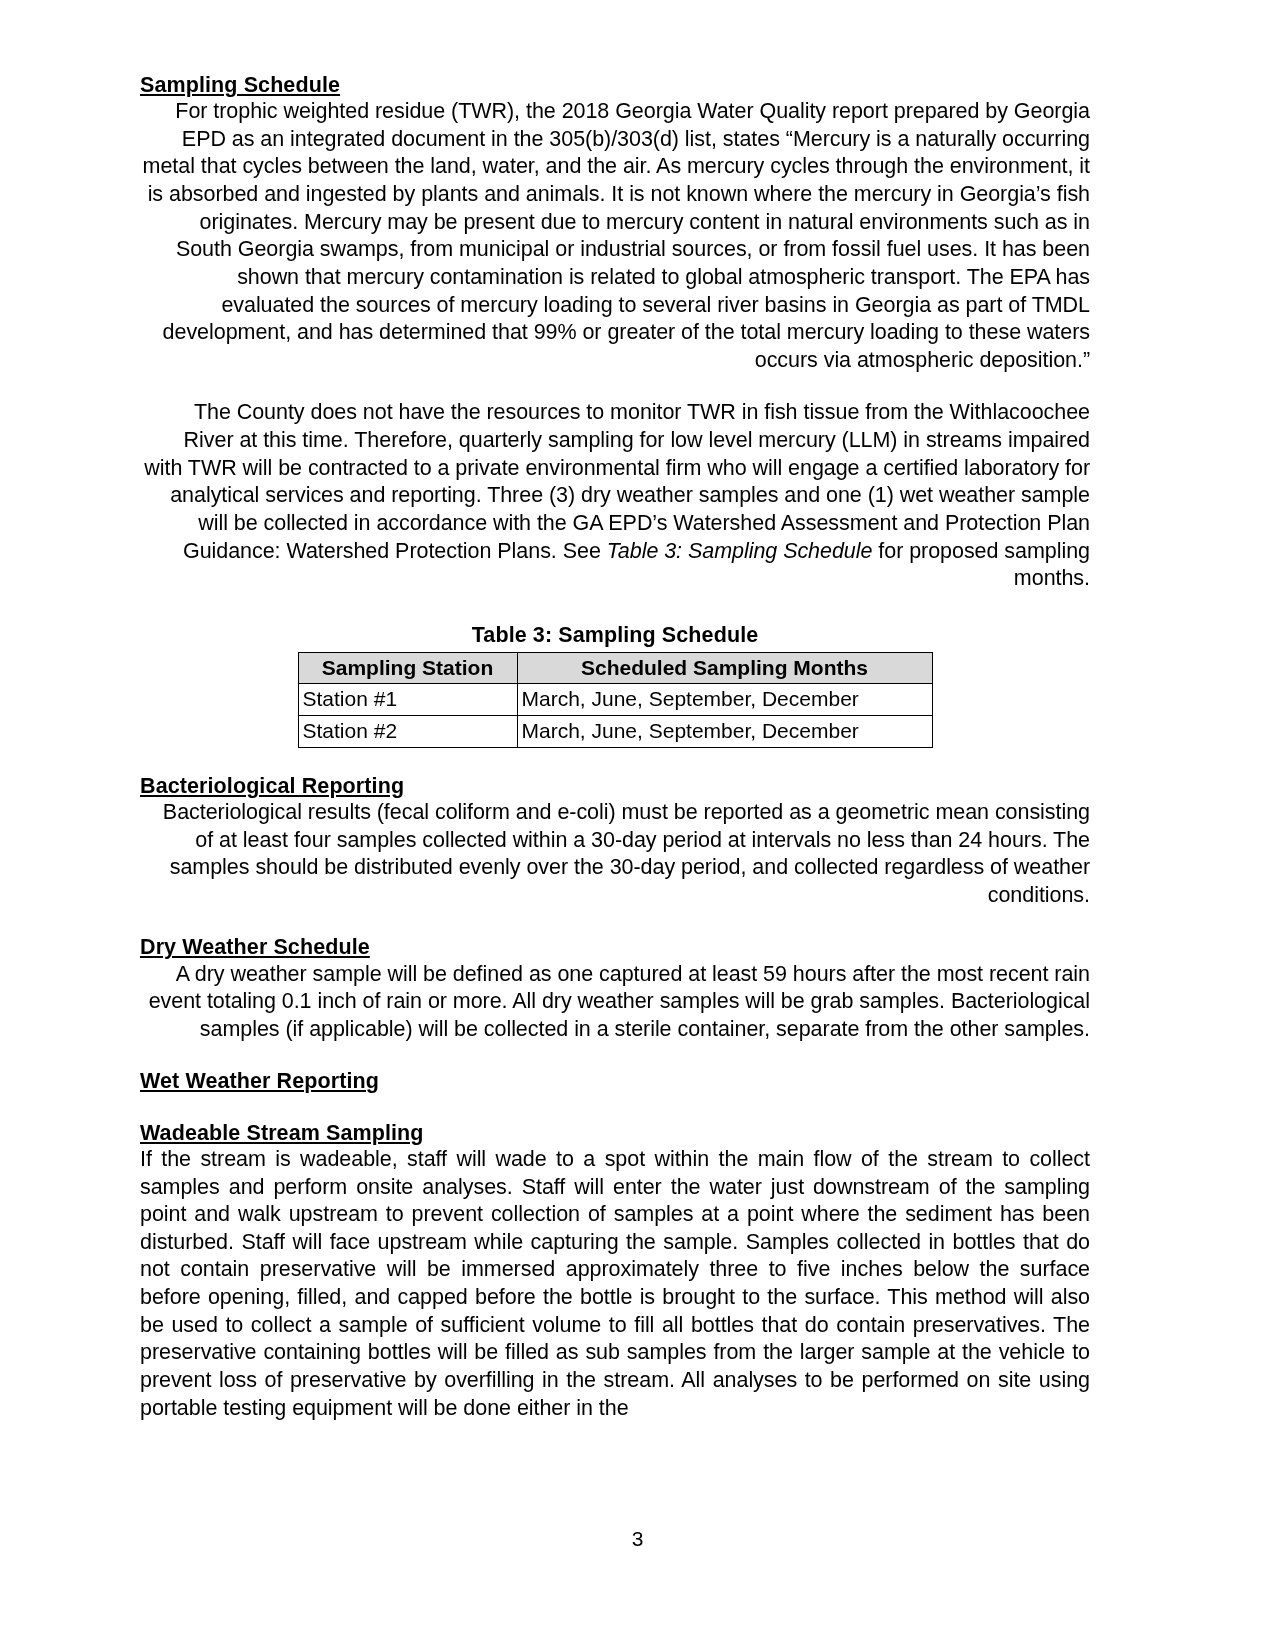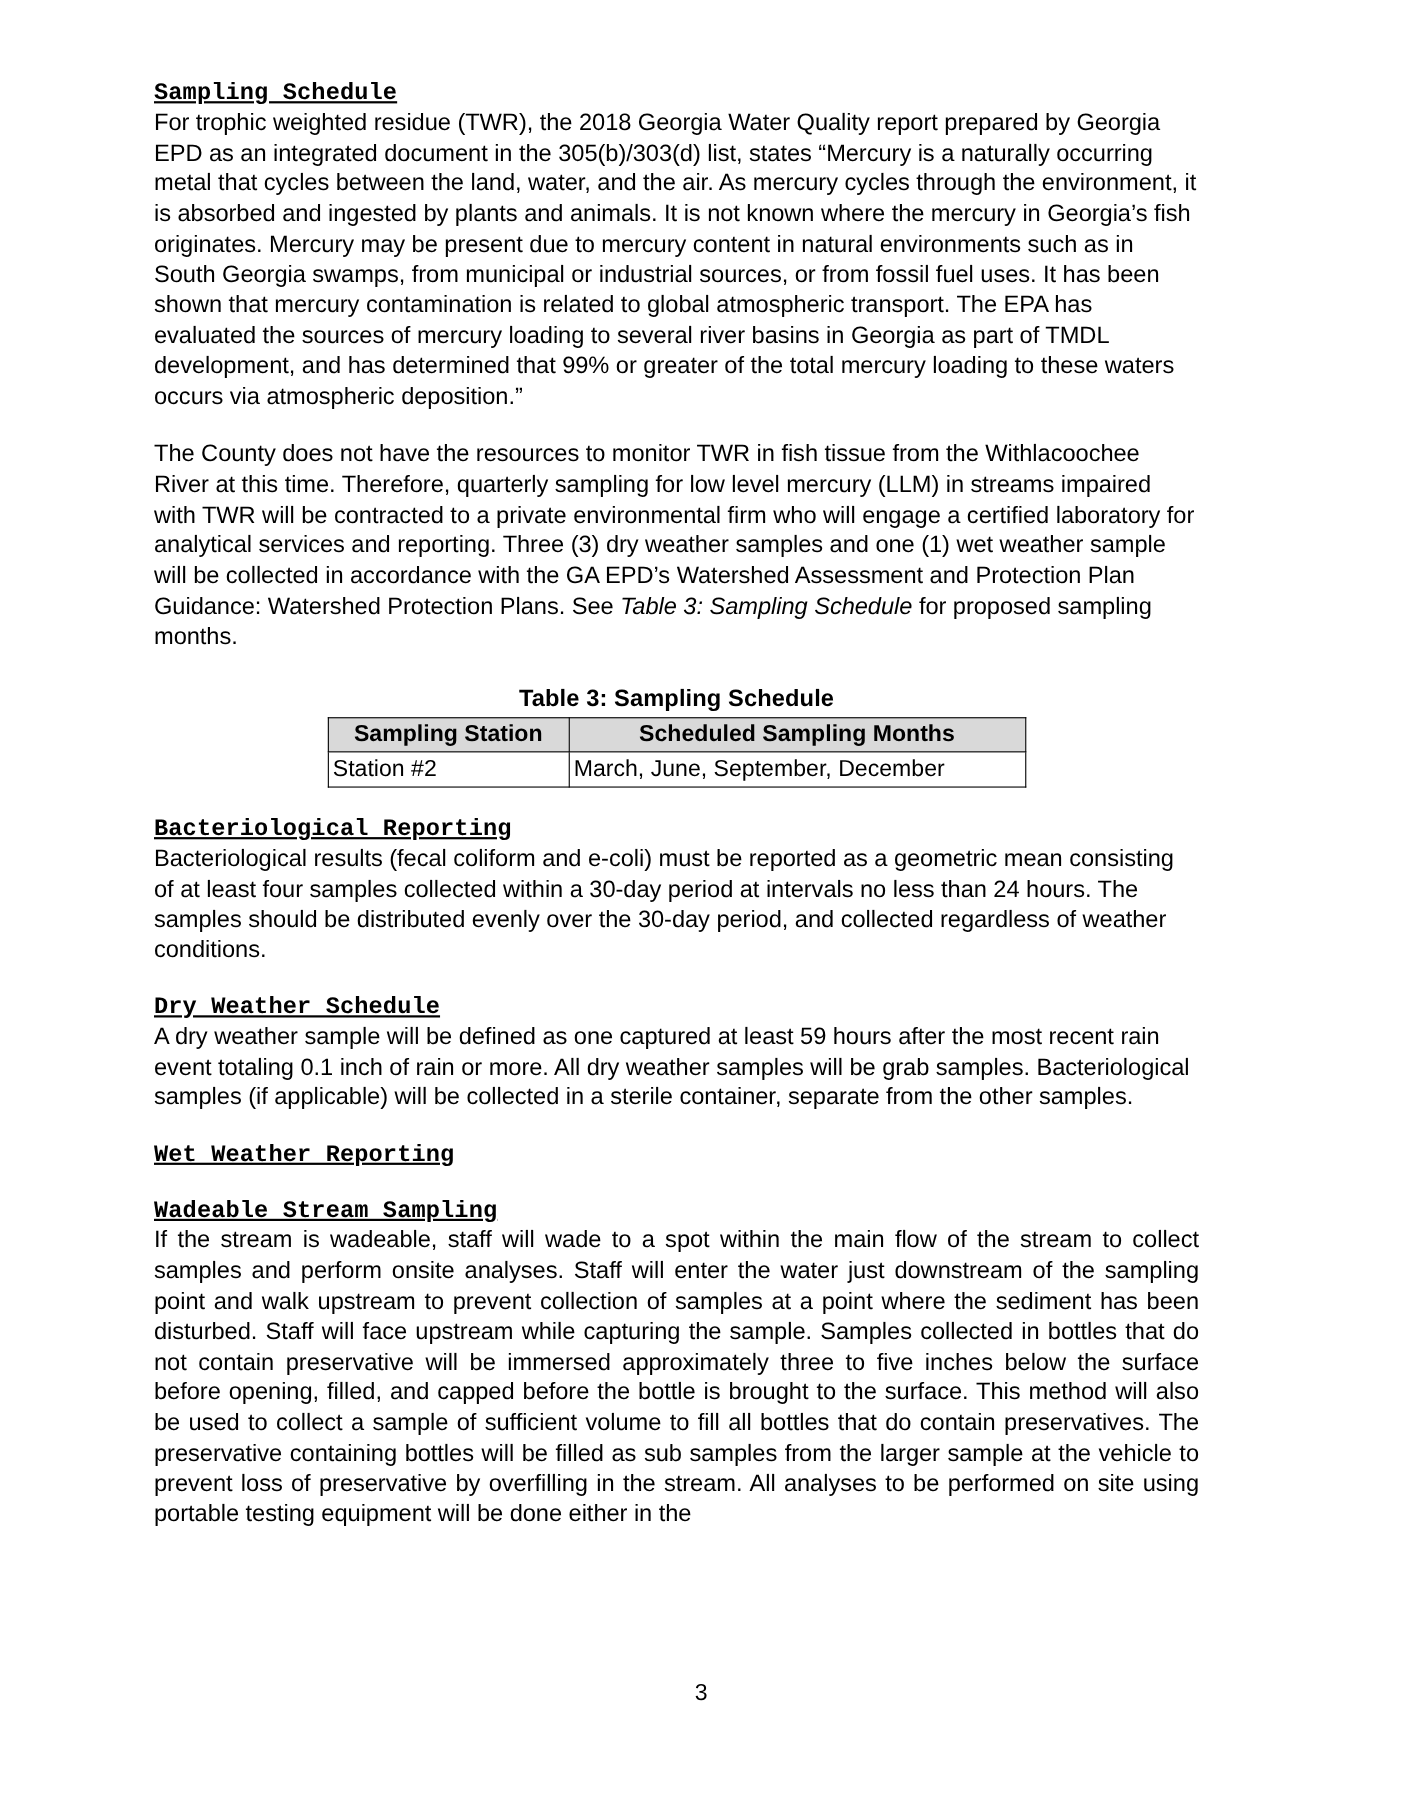--- a/index.html
+++ b/index.html
@@ -24,27 +24,26 @@
     width: 950px;
   }
   .section-heading {
     font-size: 21.5px;
     font-weight: bold;
     text-decoration: underline;
     text-underline-offset: 2px;
     line-height: 1.22;
     margin: 0;
     letter-spacing: 0.1px;
-    font-family: Liberation Mono, monospace;
   }
   p.body-text {
     font-size: 21.5px;
     line-height: 1.285;
     margin: 0;
-    text-align: left;
+    text-align: right;
     letter-spacing: -0.05px;
   }
   p.body-text.justified {
     text-align: justify;
     text-justify: inter-word;
   }
   .gap {
     height: 25px;
   }
   em.italic {
@@ -117,20 +116,24 @@
           <col class="c-months">
         </colgroup>
         <thead>
           <tr>
             <th>Sampling Station</th>
             <th>Scheduled Sampling Months</th>
           </tr>
         </thead>
         <tbody>
           <tr>
+            <td>Station #1</td>
+            <td>March, June, September, December</td>
+          </tr>
+          <tr>
             <td>Station #2</td>
             <td>March, June, September, December</td>
           </tr>
         </tbody>
       </table>
     </div>
 
     <div class="gap"></div>
 
     <h2 class="section-heading">Bacteriological Reporting</h2>

